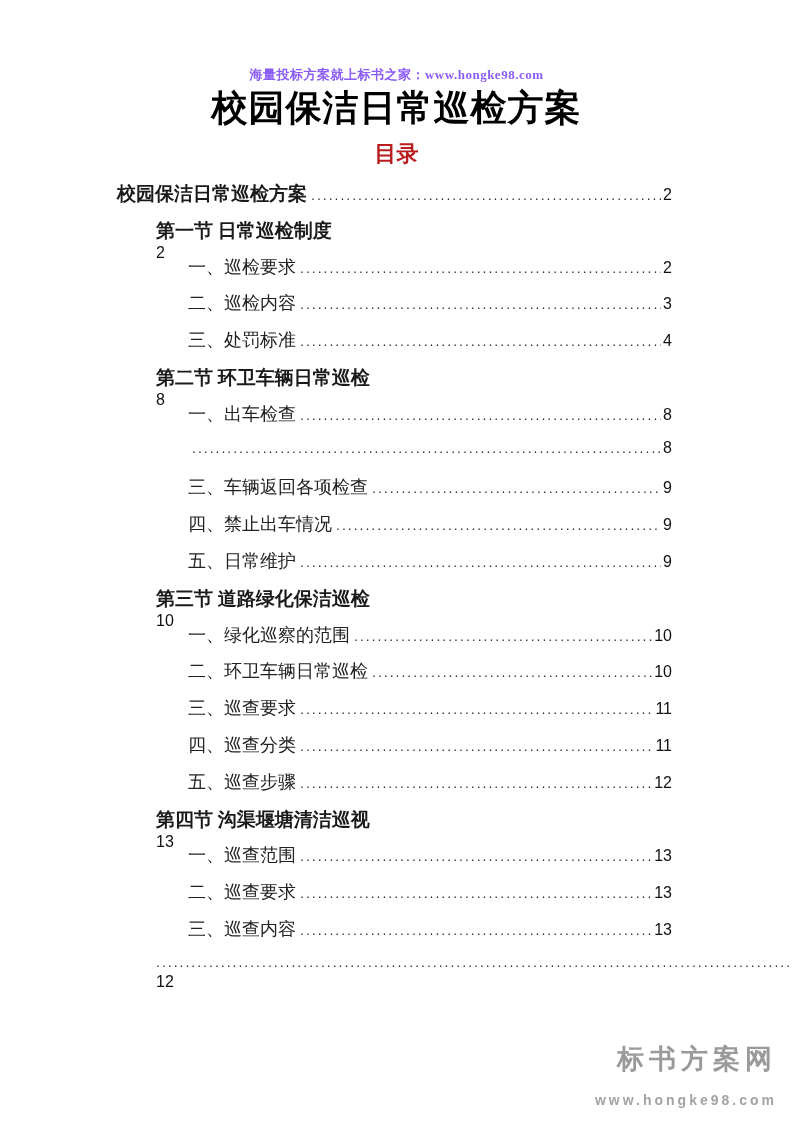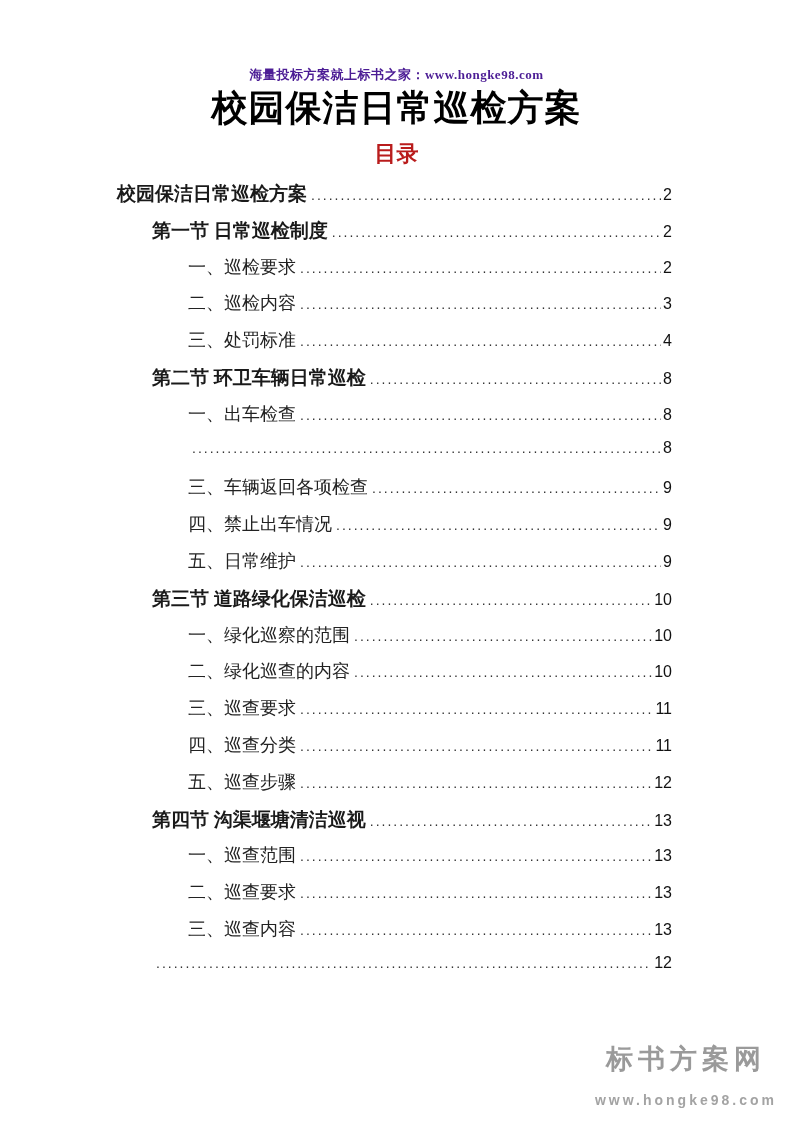--- a/index.html
+++ b/index.html
@@ -12,21 +12,21 @@
     color: #1a1a1a;
   }
   .page { position: absolute; inset: 0; }
 
   .header-line {
     position: absolute;
     top: 66px; left: 0; right: 0;
     text-align: center;
     font-size: 13px;
     font-weight: bold;
-    color: #4c1d95;
+    color: #8b5cf6;
     letter-spacing: 0.5px;
   }
 
   .doc-title {
     position: absolute;
     top: 84px; left: 0; right: 0;
     margin: 0;
     text-align: center;
     font-size: 36px;
     font-weight: bold;
@@ -67,28 +67,28 @@
     font-family: "Liberation Sans", sans-serif;
   }
   .toc-page {
     flex: 0 0 auto;
     font-weight: normal;
     font-size: 16px;
     font-family: "Liberation Sans", sans-serif;
     color: #111111;
   }
   .lv1 { font-size: 19px; font-weight: bold; }
-  .lv2 { font-size: 19px; font-weight: bold; padding-left: 35px; }
+  .lv2 { font-size: 19px; font-weight: bold; padding-left: 35px; flex-direction: column; }
   .lv3 { font-size: 18px; font-weight: normal; padding-left: 71px; color: #222222; justify-content: center; }
 
   .watermark {
     position: absolute;
     right: 16px;
     bottom: 14px;
-    text-align: center;
+    text-align: right;
     font-family: "Liberation Sans", "DejaVu Sans", sans-serif;
   }
   .wm-name {
     font-size: 27px;
     font-weight: bold;
     color: #9a9a9a;
     letter-spacing: 5px;
   }
   .wm-url {
     margin-top: 15px;
@@ -181,21 +181,21 @@
     <span class="toc-page">10</span>
   </div>
 
   <div class="toc-entry lv3">
     <span class="toc-label">一、绿化巡察的范围</span>
     <span class="toc-dots">................................................................................................................................................................</span>
     <span class="toc-page">10</span>
   </div>
 
   <div class="toc-entry lv3">
-    <span class="toc-label">二、绿化巡查的内容</span>
+    <span class="toc-label">二、环卫车辆日常巡检</span>
     <span class="toc-dots">................................................................................................................................................................</span>
     <span class="toc-page">10</span>
   </div>
 
   <div class="toc-entry lv3">
     <span class="toc-label">三、巡查要求</span>
     <span class="toc-dots">................................................................................................................................................................</span>
     <span class="toc-page">11</span>
   </div>
 

